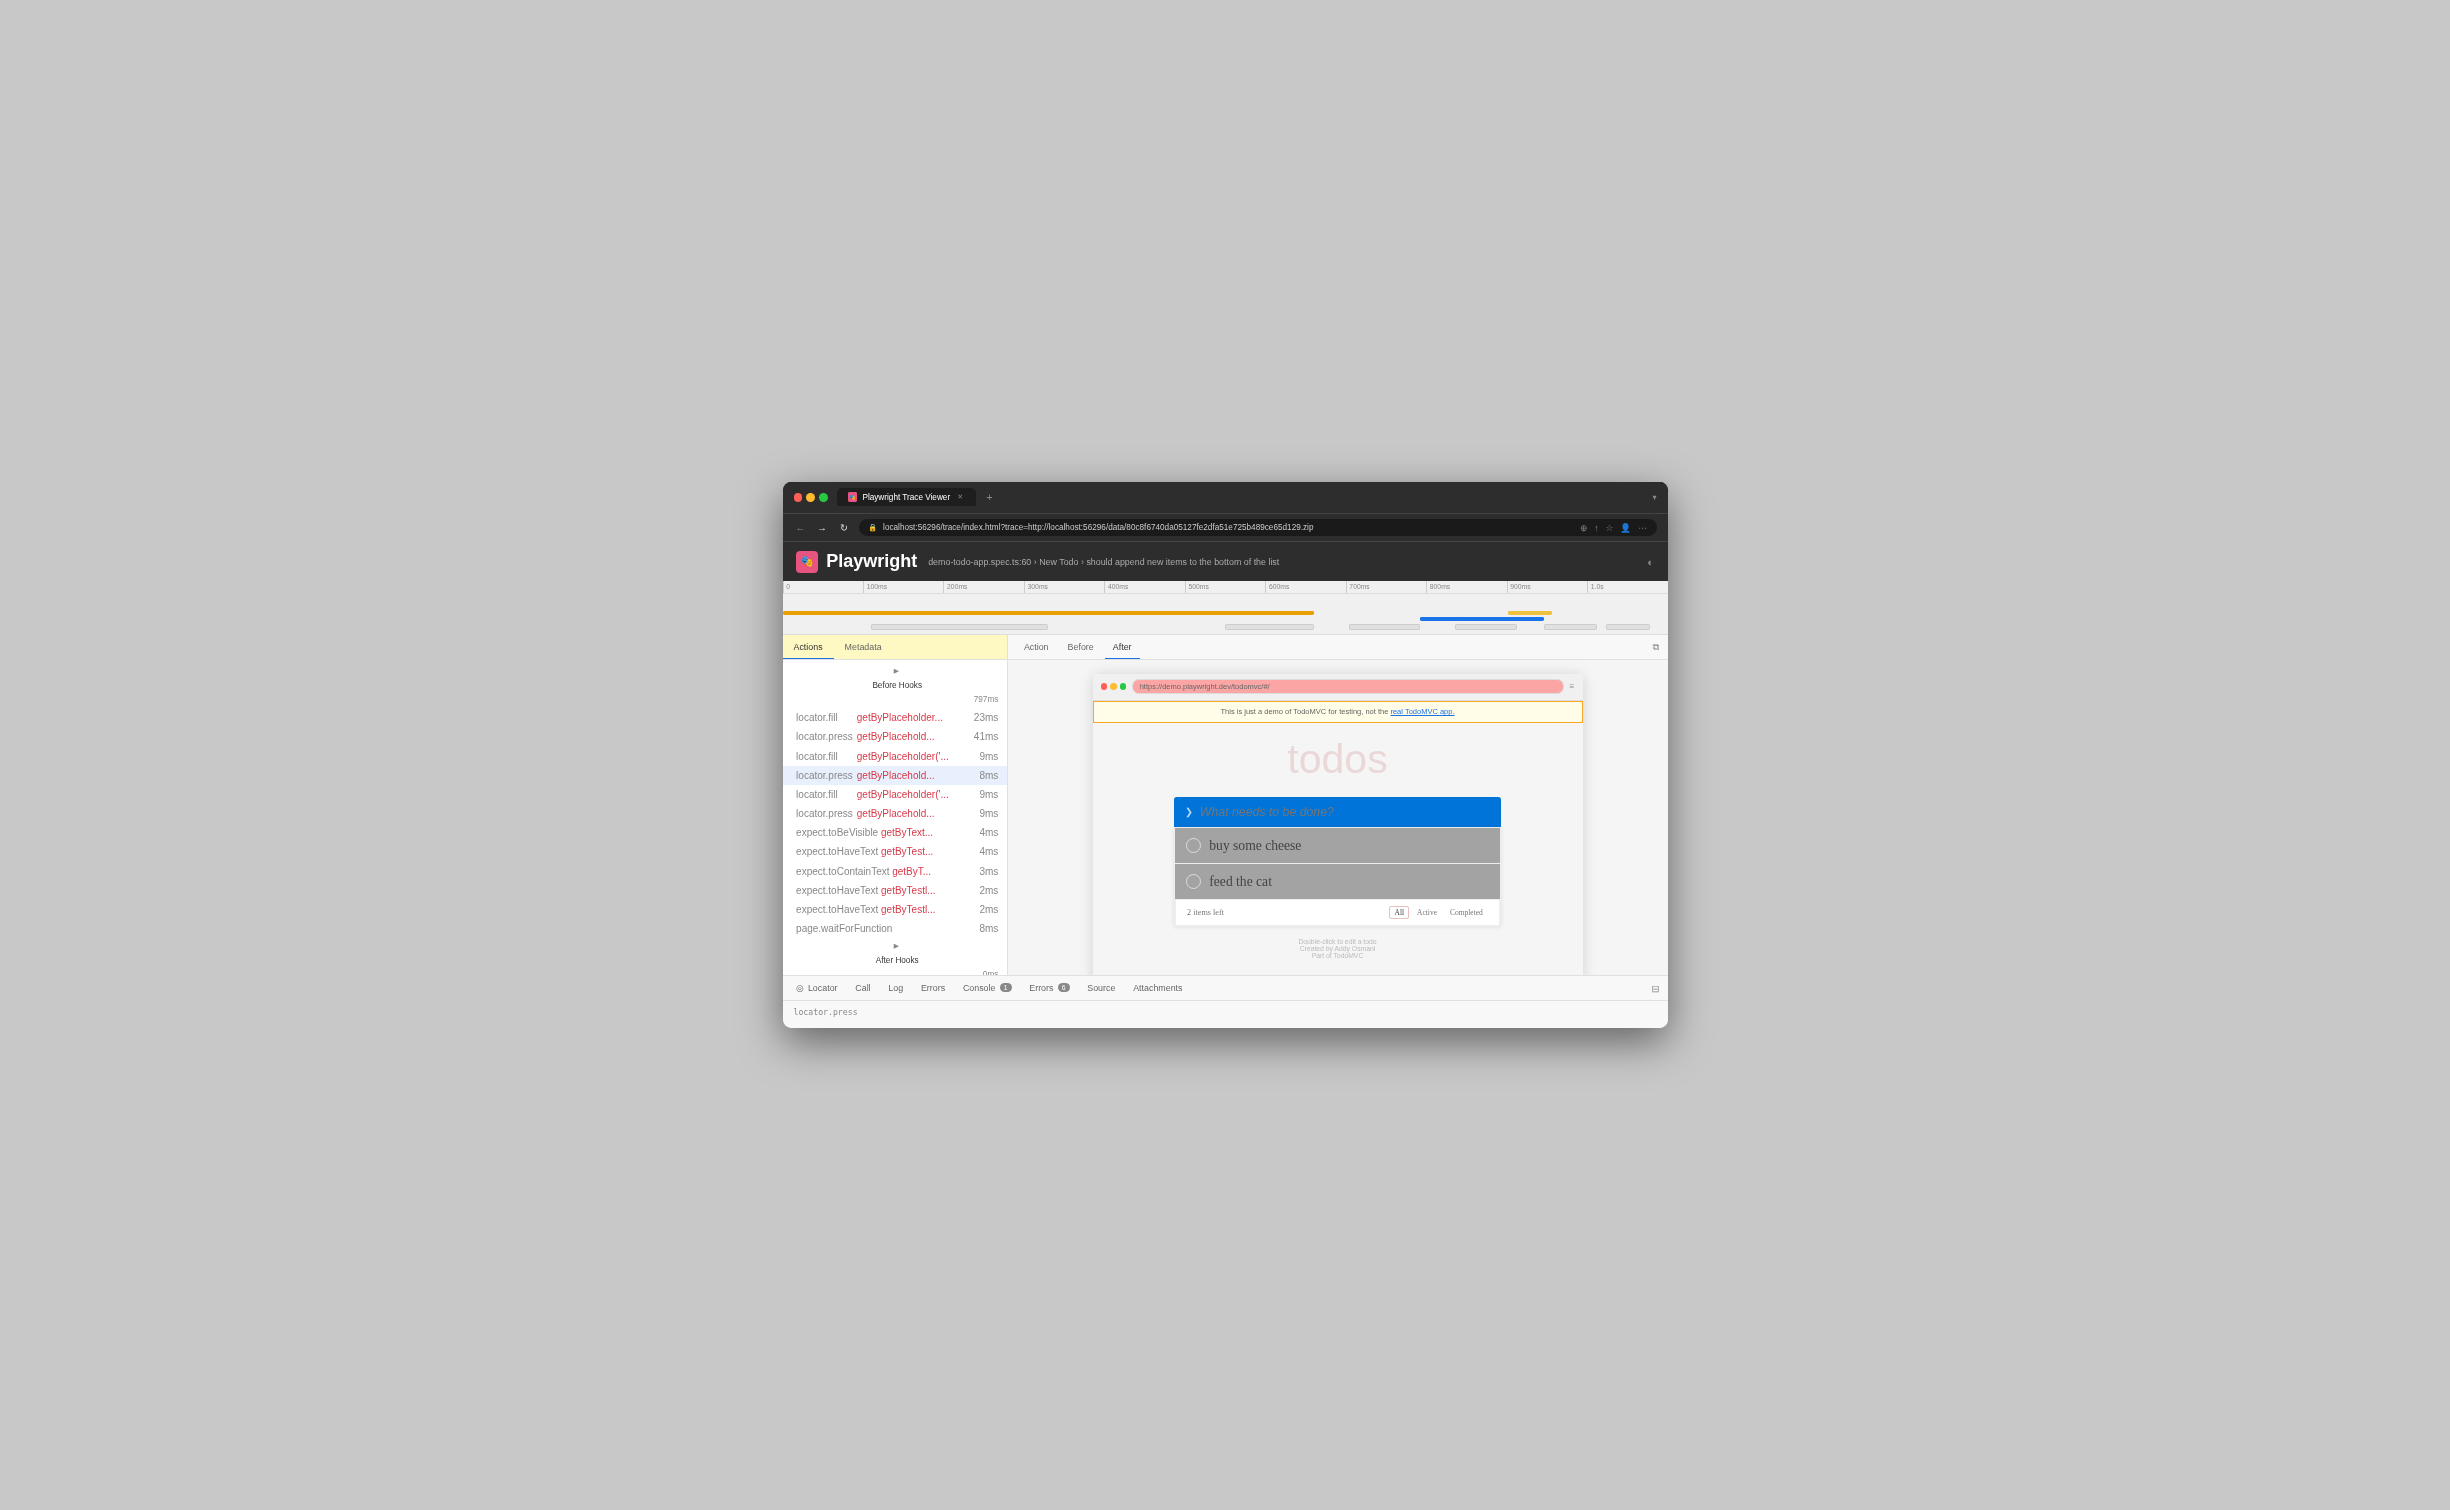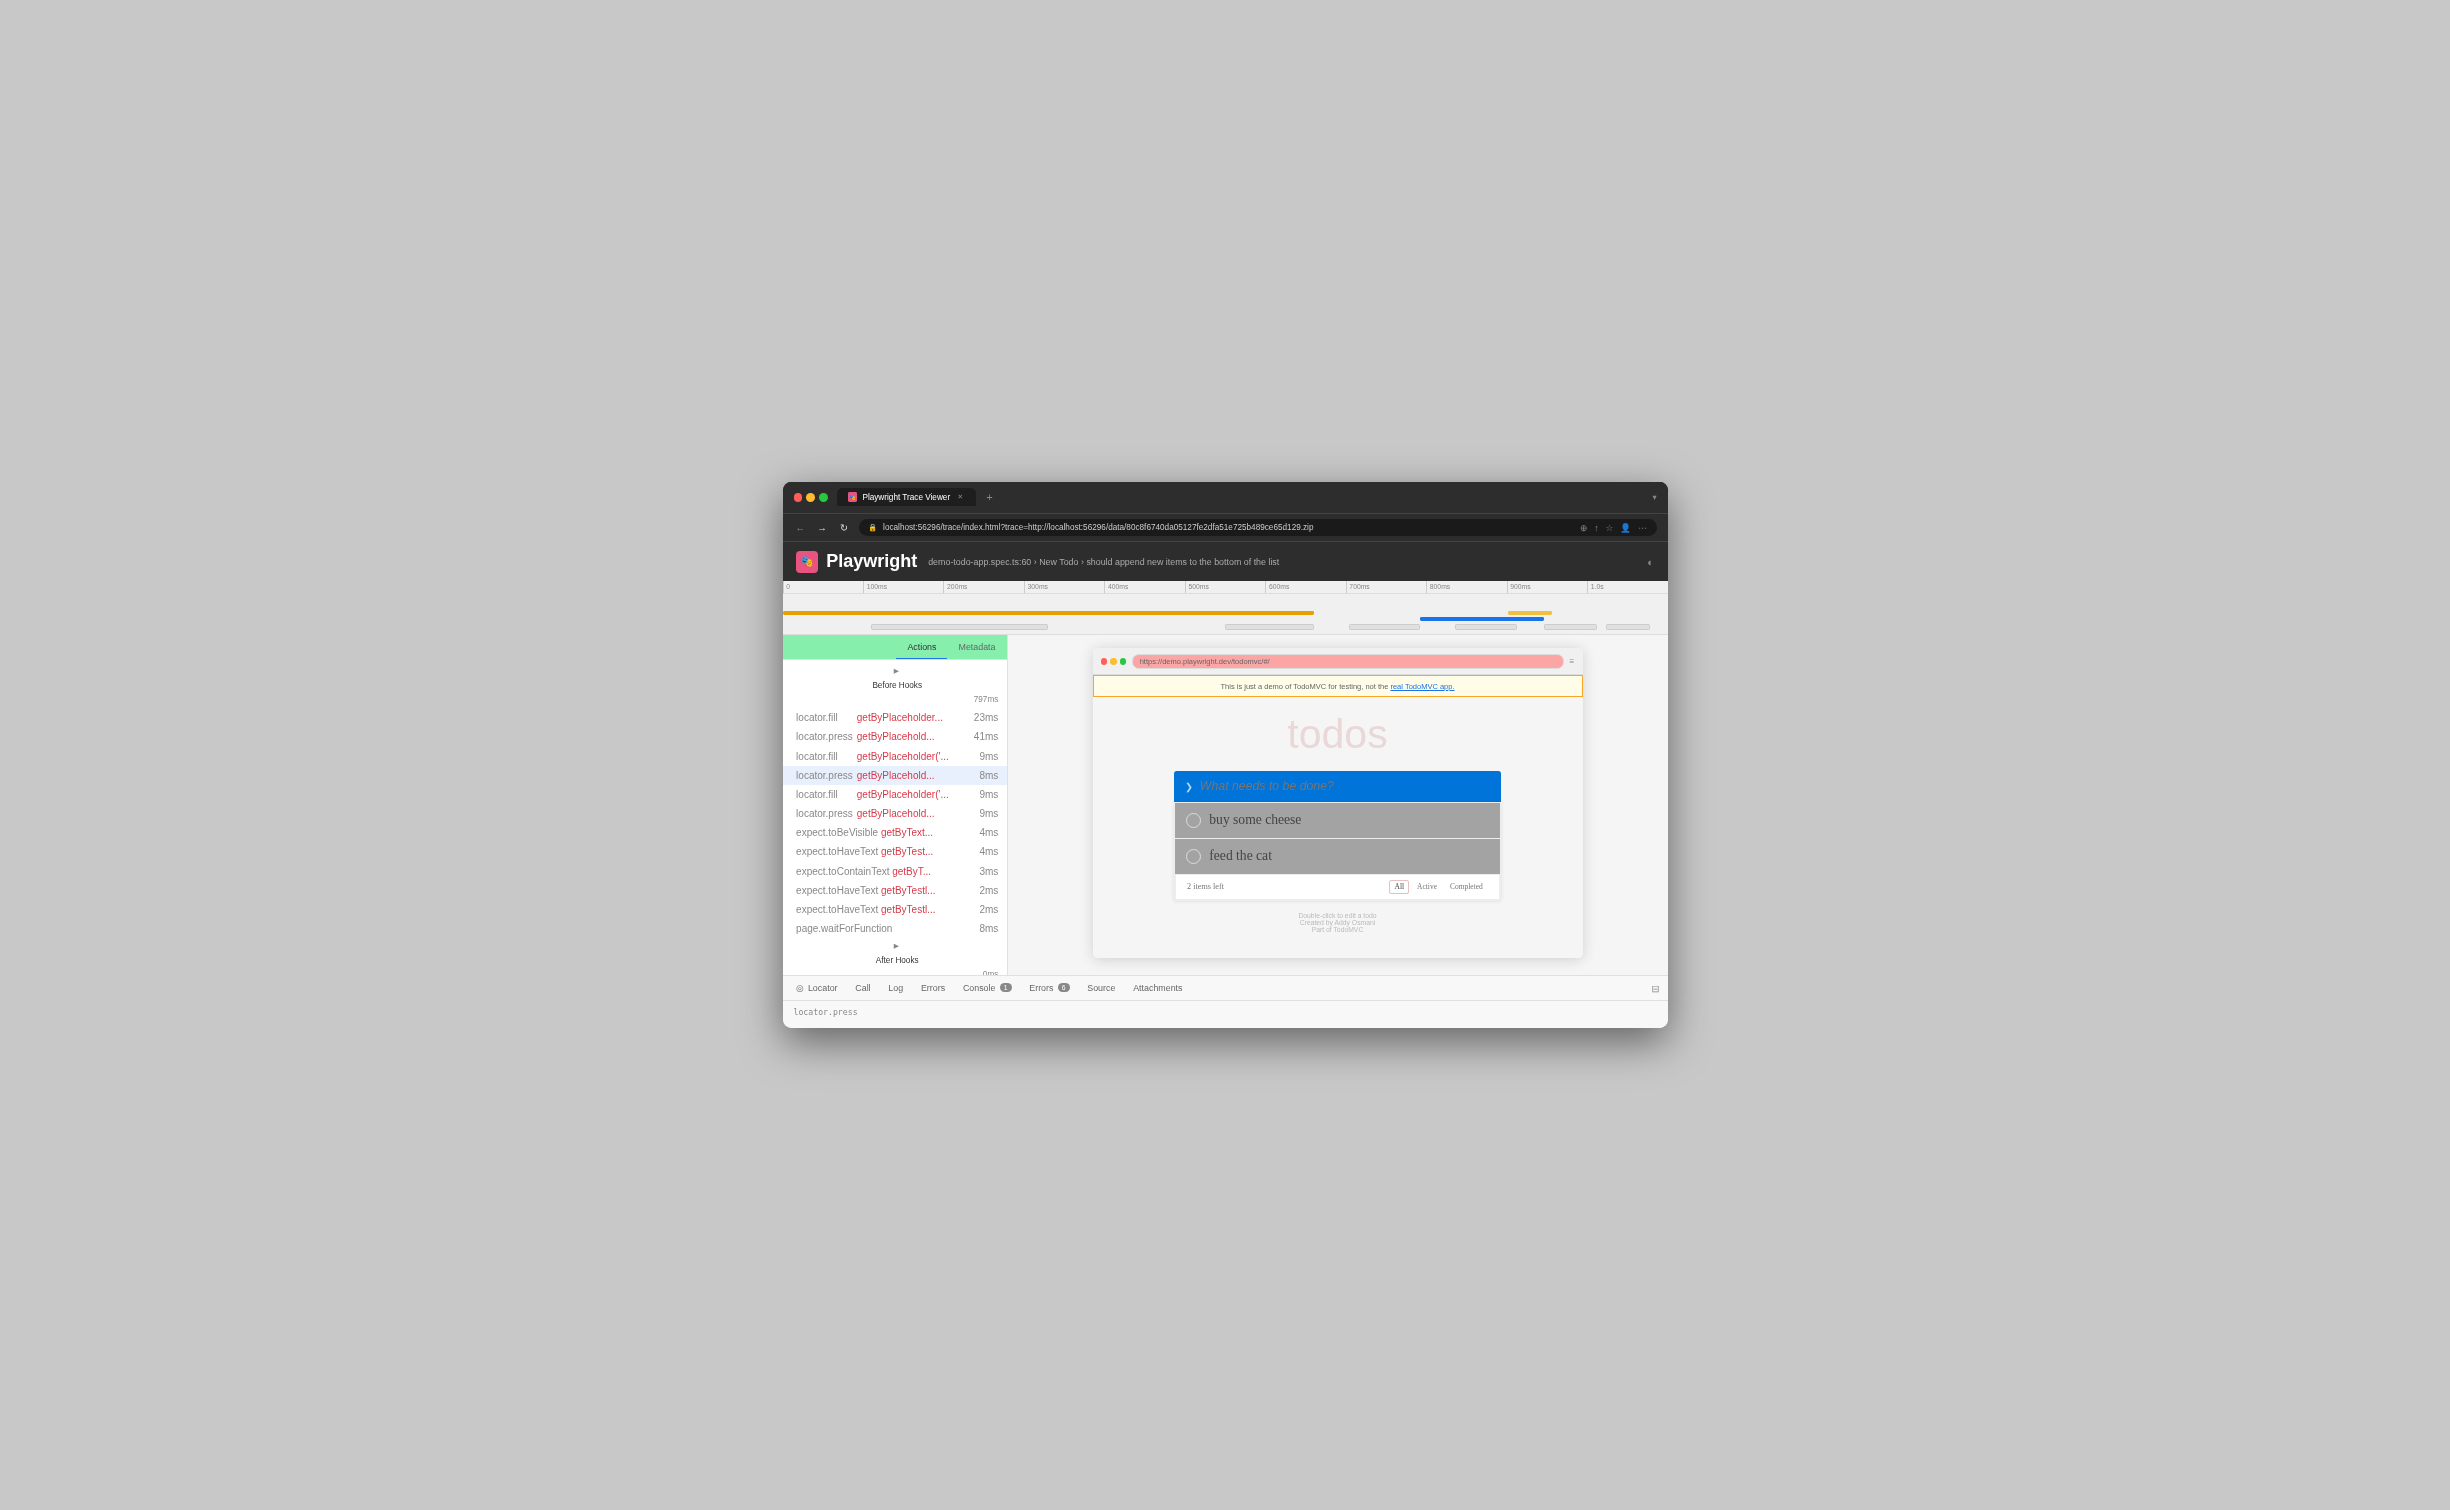--- a/index.html
+++ b/index.html
@@ -226,22 +226,21 @@
     .pw-left {
       width: 225px;
       background: white;
       border-right: 0.7px solid #e0e0e0;
       display: flex;
       flex-direction: column;
     }
     .pw-panel-tabs {
       display: flex;
       border-bottom: 0.7px solid #e0e0e0;
-      background: #86efac;
-      justify-content: flex-end;
+      background: #fef9c3;
     }
     .pw-panel-tab {
       padding: 6.8px 11px;
       font-size: 8.9px;
       color: #666;
       cursor: pointer;
       border-bottom: 1.4px solid transparent;
     }
     .pw-panel-tab.active {
       color: #333;
@@ -661,20 +660,27 @@
 
           <div class="action-group">
             <span class="chevron">▶</span>
             <span class="label">After Hooks</span>
             <span class="duration">0ms</span>
           </div>
         </div>
       </div>
 
       <div class="pw-right">
+        <div class="pw-action-tabs">
+          <div class="pw-action-tab">Action</div>
+          <div class="pw-action-tab">Before</div>
+          <div class="pw-action-tab active">After</div>
+          <div class="pw-action-tab-spacer"></div>
+          <span class="pw-external-link">⧉</span>
+        </div>
         <div class="pw-preview-area">
 
           <div class="preview-browser">
             <div class="preview-browser-bar">
               <div class="preview-traffic">
                 <div class="preview-tl preview-tl-r"></div>
                 <div class="preview-tl preview-tl-y"></div>
                 <div class="preview-tl preview-tl-g"></div>
               </div>
               <div class="preview-url">https://demo.playwright.dev/todomvc/#/</div>

